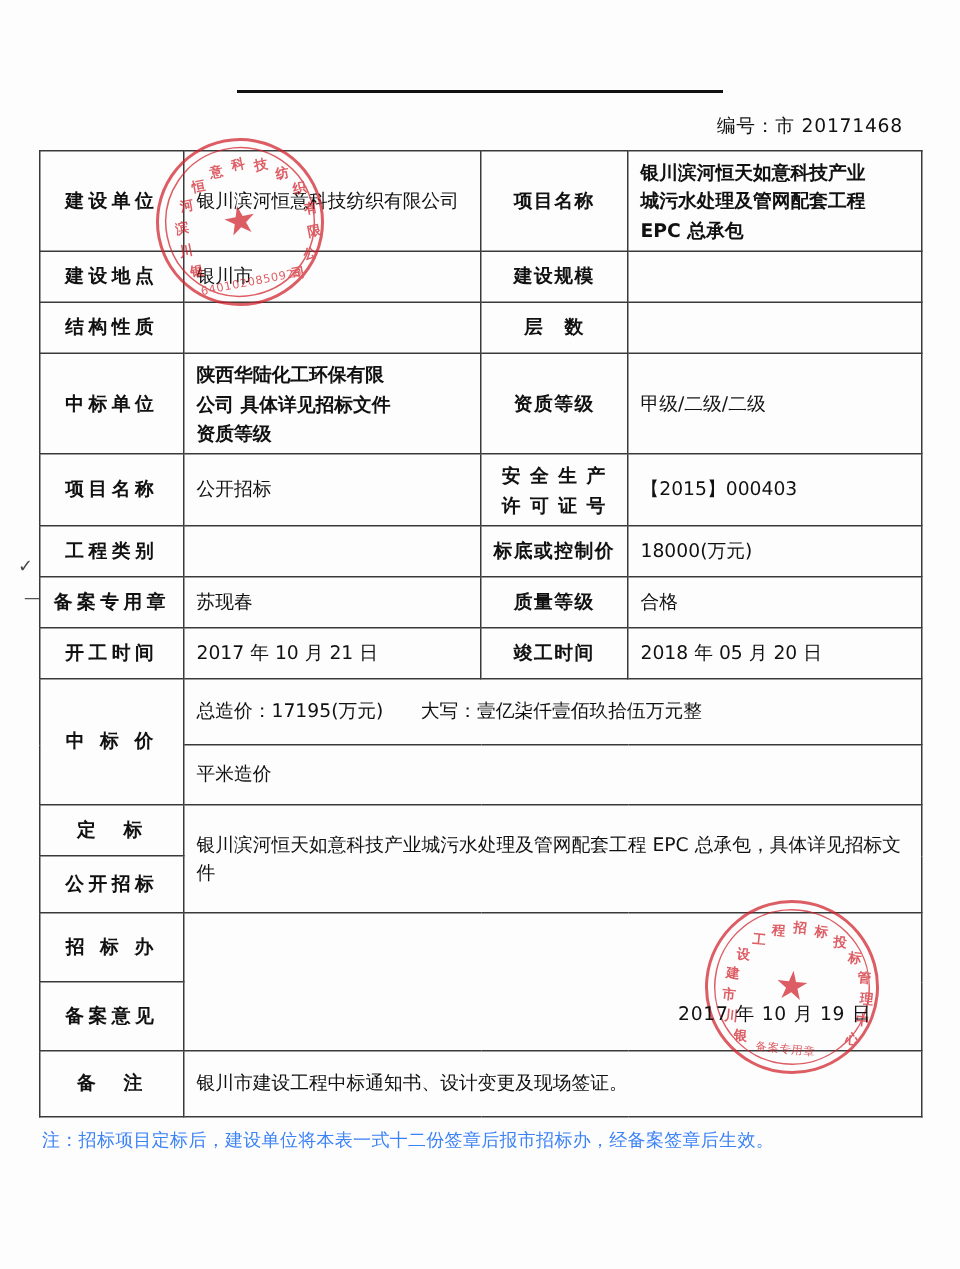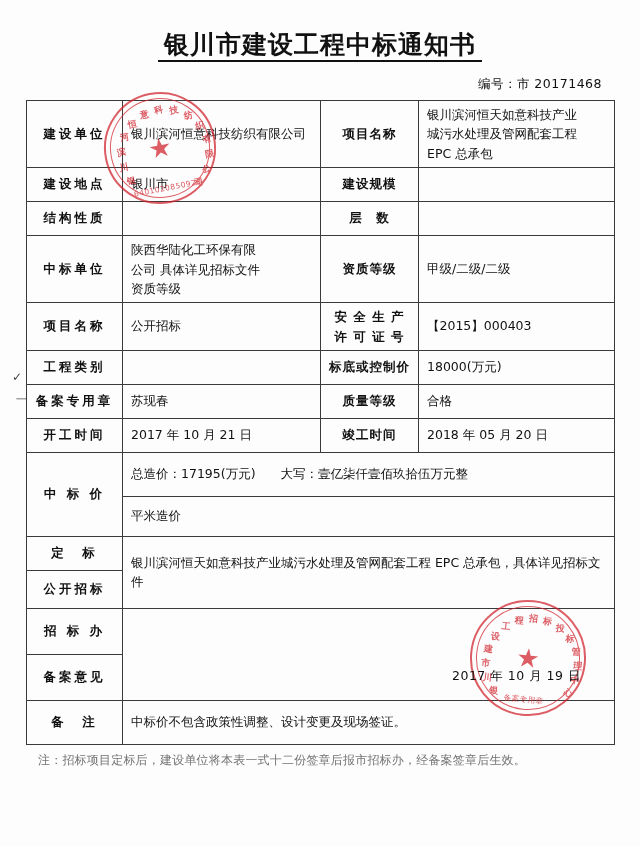--- a/index.html
+++ b/index.html
@@ -70,28 +70,28 @@
     font-weight: bold;
     font-size: 13px;
     letter-spacing: 3px;
     white-space: nowrap;
   }
   td.lbl.tight { letter-spacing: 1px; }
   td.val {
     text-align: left;
     font-size: 12.5px;
   }
-  .cell-lines div { line-height: 1.55; }
+  .cell-lines div { line-height: 1.55; font-weight: bold; }
   .note {
     position: absolute;
     top: 752px;
-    left: 38px;
+    left: 28px;
     width: 580px;
     font-size: 12px;
-    color: #737373;
+    color: #3b82f6;
     letter-spacing: 0.2px;
   }
   
   .seal {
     position: absolute;
     border-radius: 50%;
     border: 2.5px solid #d0202a;
     opacity: 0.72;
     color: #d0202a;
     pointer-events: none;
@@ -169,21 +169,20 @@
     top: 392px;
     font-size: 11px;
     color: #555;
   }
 </style>
 </head>
 <body>
 
 <div class="page">
 
-  <div class="doc-title">银川市建设工程中标通知书</div>
   <div class="title-underline"></div>
 
   <div class="doc-number">
     <span>编号：</span><span>市 20171468</span>
   </div>
 
   <div class="margin-mark">✓</div>
   <div class="margin-mark2">一</div>
 
   <table class="main">
@@ -286,21 +285,21 @@
       <tr style="height:46px">
         <td class="lbl">招 标 办</td>
         <td class="val" rowspan="2" colspan="3"></td>
       </tr>
       <tr style="height:46px">
         <td class="lbl">备案意见</td>
       </tr>
 
       <tr style="height:44px">
         <td class="lbl">备　注</td>
-        <td class="val" colspan="3">中标价不包含政策性调整、设计变更及现场签证。</td>
+        <td class="val" colspan="3">银川市建设工程中标通知书、设计变更及现场签证。</td>
       </tr>
     </tbody>
   </table>
 
   <div class="note">注：招标项目定标后，建设单位将本表一式十二份签章后报市招标办，经备案签章后生效。</div>
 
   <div class="seal seal-1">
     <div class="inner-ring"></div>
     <div class="star">★</div>
     <div class="arc-text">

